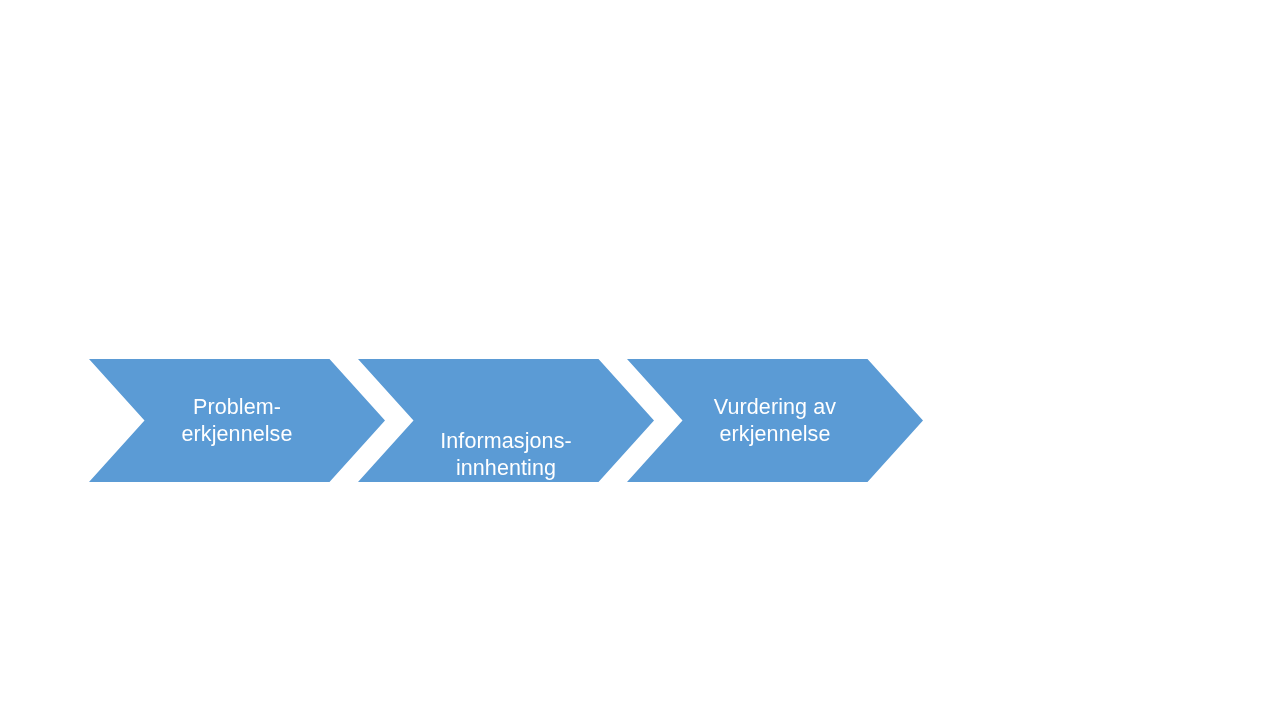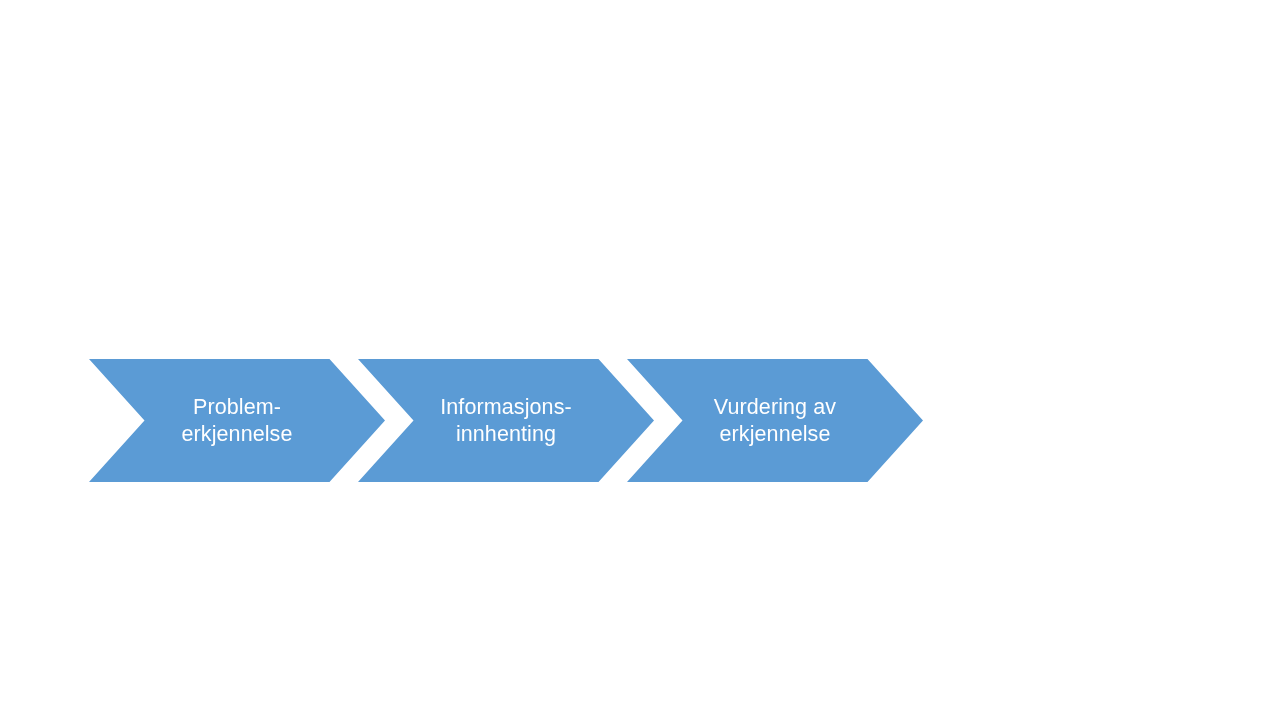--- a/index.html
+++ b/index.html
@@ -41,21 +41,21 @@
     clip-path: polygon(0 0, 81.25% 0, 100% 50%, 81.25% 100%, 0 100%, 18.75% 50%);
     display: flex;
     align-items: center;
     justify-content: center;
     box-sizing: border-box;
     padding-left: 56px;
     padding-right: 56px;
   }
 
   .chevron-1 { left: 0px; }
-  .chevron-2 { left: 269px; }
+  .chevron-2 { left: 269px; align-items: flex-end; }
   .chevron-3 { left: 538px; }
   .chevron-4 { left: 805px; }
 
   .chevron-label {
     color: #FFFFFF;
     font-family: "Liberation Sans", sans-serif;
     font-size: 21.5px;
     line-height: 27px;
     font-weight: 400;
     text-align: center;

